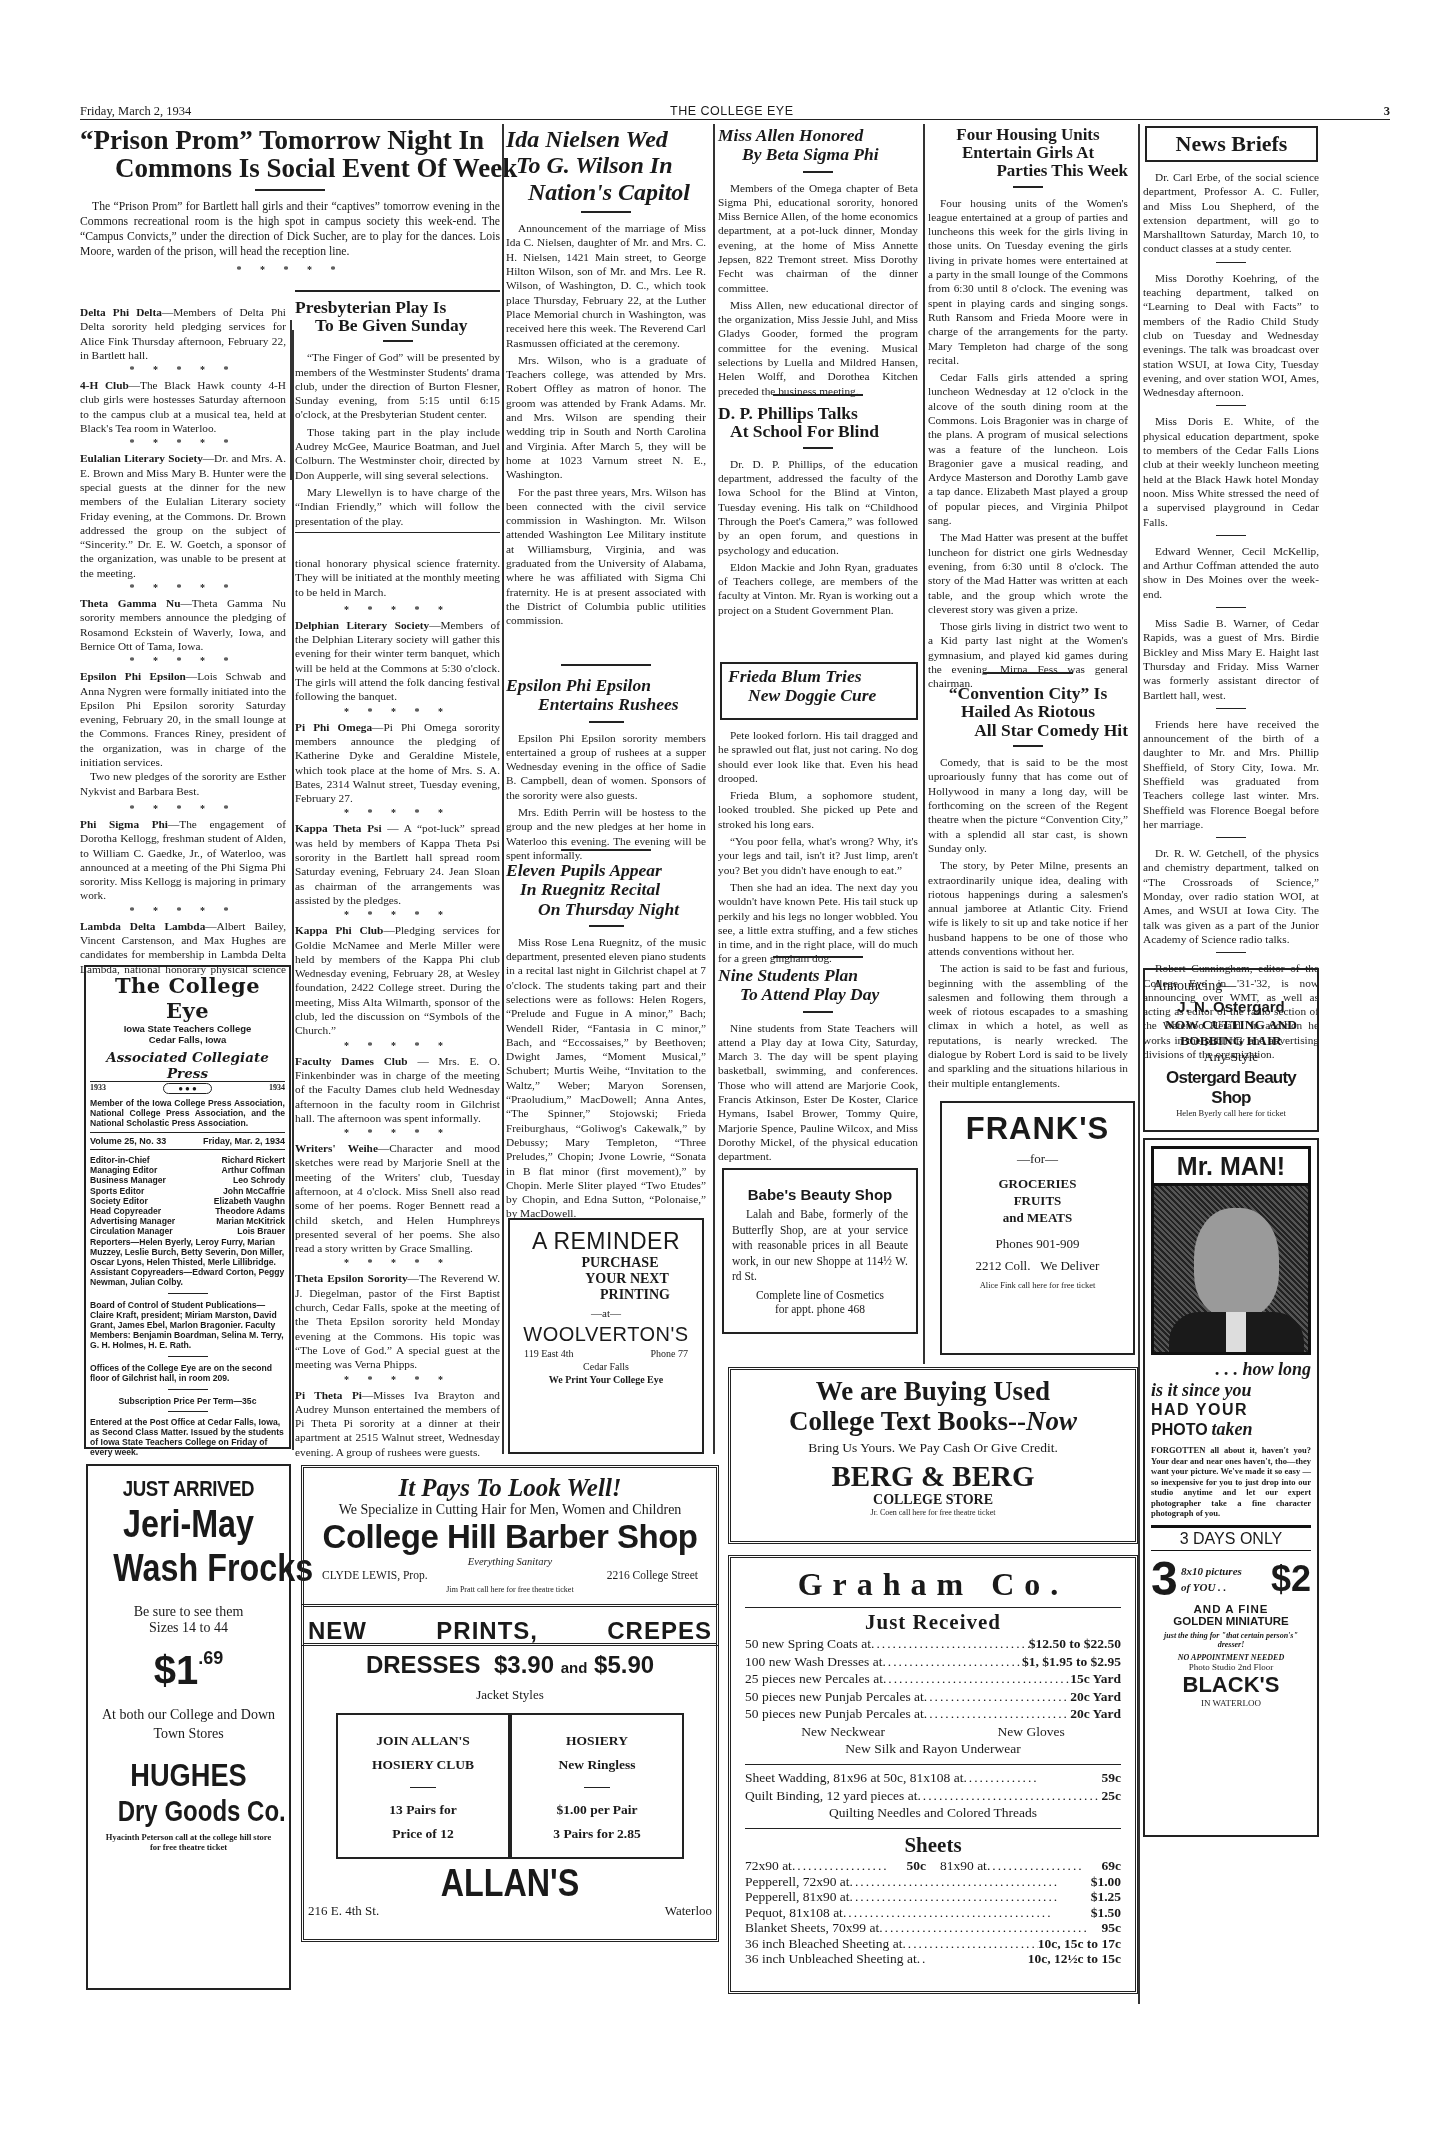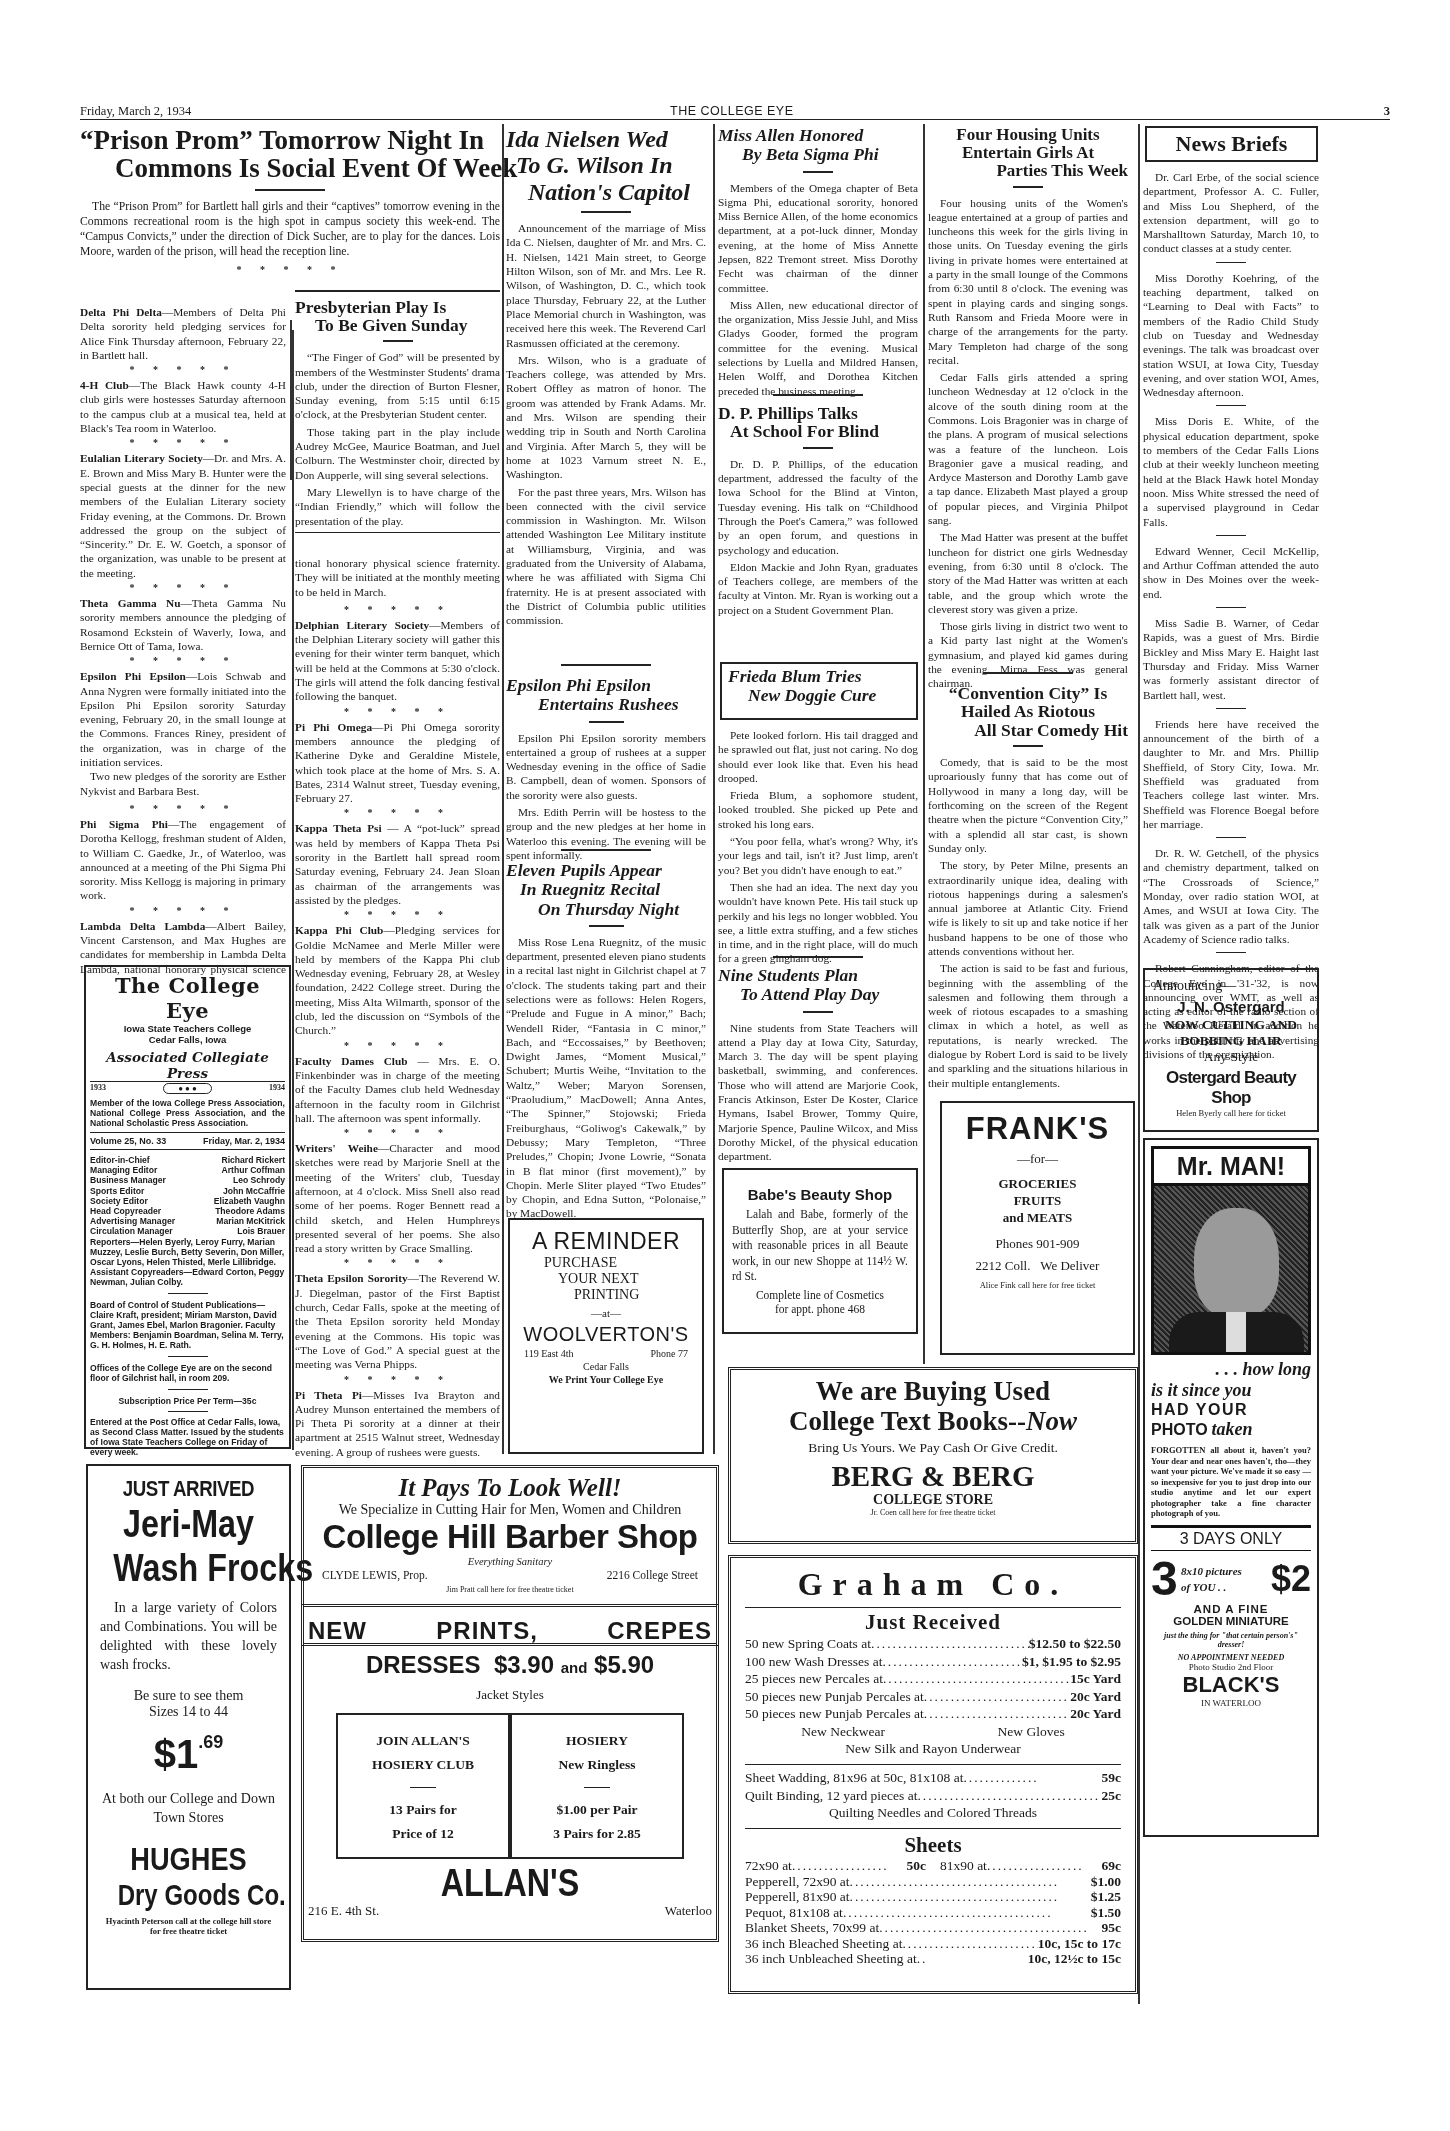--- a/index.html
+++ b/index.html
@@ -190,21 +190,21 @@
   <div class="head-ital" style="font-size:17.5px; padding-left:14px;">In Ruegnitz Recital</div>
   <div class="head-ital" style="font-size:17.5px; padding-left:32px;">On Thursday Night</div>
   <div class="rule-short" style="width:35px;"></div>
   <div class="body-text">
       <p>Miss Rose Lena Ruegnitz, of the music department, presented eleven piano students in a recital last night in Gilchrist chapel at 7 o'clock. The students taking part and their selections were as follows: Helen Rogers, “Prelude and Fugue in A minor,” Bach; Wendell Rider, “Fantasia in C minor,” Bach, and “Eccossaises,” by Beethoven; Dwight James, “Moment Musical,” Schubert; Murtis Weihe, “Invitation to the Waltz,” Weber; Maryon Sorensen, “Praoludium,” MacDowell; Anna Antes, “The Spinner,” Stojowski; Frieda Freiburghaus, “Goliwog's Cakewalk,” by Debussy; Mary Templeton, “Three Preludes,” Chopin; Jvone Lowrie, “Sonata in B flat minor (first movement),” by Chopin. Merle Sliter played “Two Etudes” by Chopin, and Edna Sutton, “Polonaise,” by MacDowell.</p>
     </div>
 </div>
 
 <div class="abs boxed center" style="left:508px; top:1218px; width:196px; height:236px; padding:8px 6px;">
   <div class="sans" style="font-size:23px; letter-spacing:0.5px;">A REMINDER</div>
-  <div style="text-align:left; padding-left:28px; font-weight:normal; font-size:14px; line-height:16px;">
+  <div style="text-align:center; padding-left:28px; font-weight:bold; font-size:14px; line-height:16px;">
     <div>PURCHASE</div>
     <div style="padding-left:14px;">YOUR NEXT</div>
     <div style="padding-left:30px;">PRINTING</div>
   </div>
   <div style="font-size:11px; margin:4px 0;">—at—</div>
   <div class="sans" style="font-size:20px; letter-spacing:0.5px;">WOOLVERTON'S</div>
   <div style="display:flex; justify-content:space-between; font-size:10px; padding:2px 8px;">
       <span>119 East 4th</span>
       <span>Phone 77</span>
     </div>
@@ -364,21 +364,20 @@
   <div class="center" style="font-size:8px; font-style:italic; font-weight:bold;">NO APPOINTMENT NEEDED</div>
   <div class="center" style="font-size:9px;">Photo Studio 2nd Floor</div>
   <div class="center cond" style="font-size:22px; font-weight:bold;">BLACK'S</div>
   <div class="center" style="font-size:9px;">IN WATERLOO</div>
 </div>
 
 <div class="abs boxed center" style="left:86px; top:1464px; width:205px; height:526px; padding:10px 12px;">
   <div class="cond" style="font-size:22px; font-weight:bold; letter-spacing:-0.5px; transform:scaleX(0.85);">JUST ARRIVED</div>
   <div class="cond" style="font-size:38px; font-weight:bold; line-height:44px; transform:scaleX(0.85);">Jeri-May</div>
   <div class="cond" style="font-size:38px; font-weight:bold; line-height:44px; transform:scaleX(0.85); white-space:nowrap;">Wash Frocks</div>
-  <div style="font-size:14px; line-height:19px; text-align:justify; text-indent:14px; margin-top:8px;">In a large variety of Colors and Combinations. You will be delighted with these lovely wash frocks.</div>
   <div style="font-size:14px; margin-top:14px;">Be sure to see them</div>
   <div style="font-size:14px;">Sizes 14 to 44</div>
   <div style="margin:12px 0;"><span class="cond" style="font-size:40px; font-weight:bold;">$1</span><span class="cond" style="font-size:18px; font-weight:bold; vertical-align:top;">.69</span></div>
   <div style="font-size:14px; line-height:19px;">At both our College and Down Town Stores</div>
   <div class="cond" style="font-size:32px; font-weight:bold; margin-top:14px; transform:scaleX(0.85);">HUGHES</div>
   <div class="cond" style="font-size:30px; font-weight:bold; white-space:nowrap; transform:scaleX(0.8);">Dry Goods Co.</div>
   <div style="font-size:8.5px; font-weight:bold; margin-top:4px;">Hyacinth Peterson call at the college hill store for free theatre ticket</div>
 </div>
 
 <div class="abs dblbox center" style="left:301px; top:1465px; width:418px; height:181px; padding:6px 8px;">

